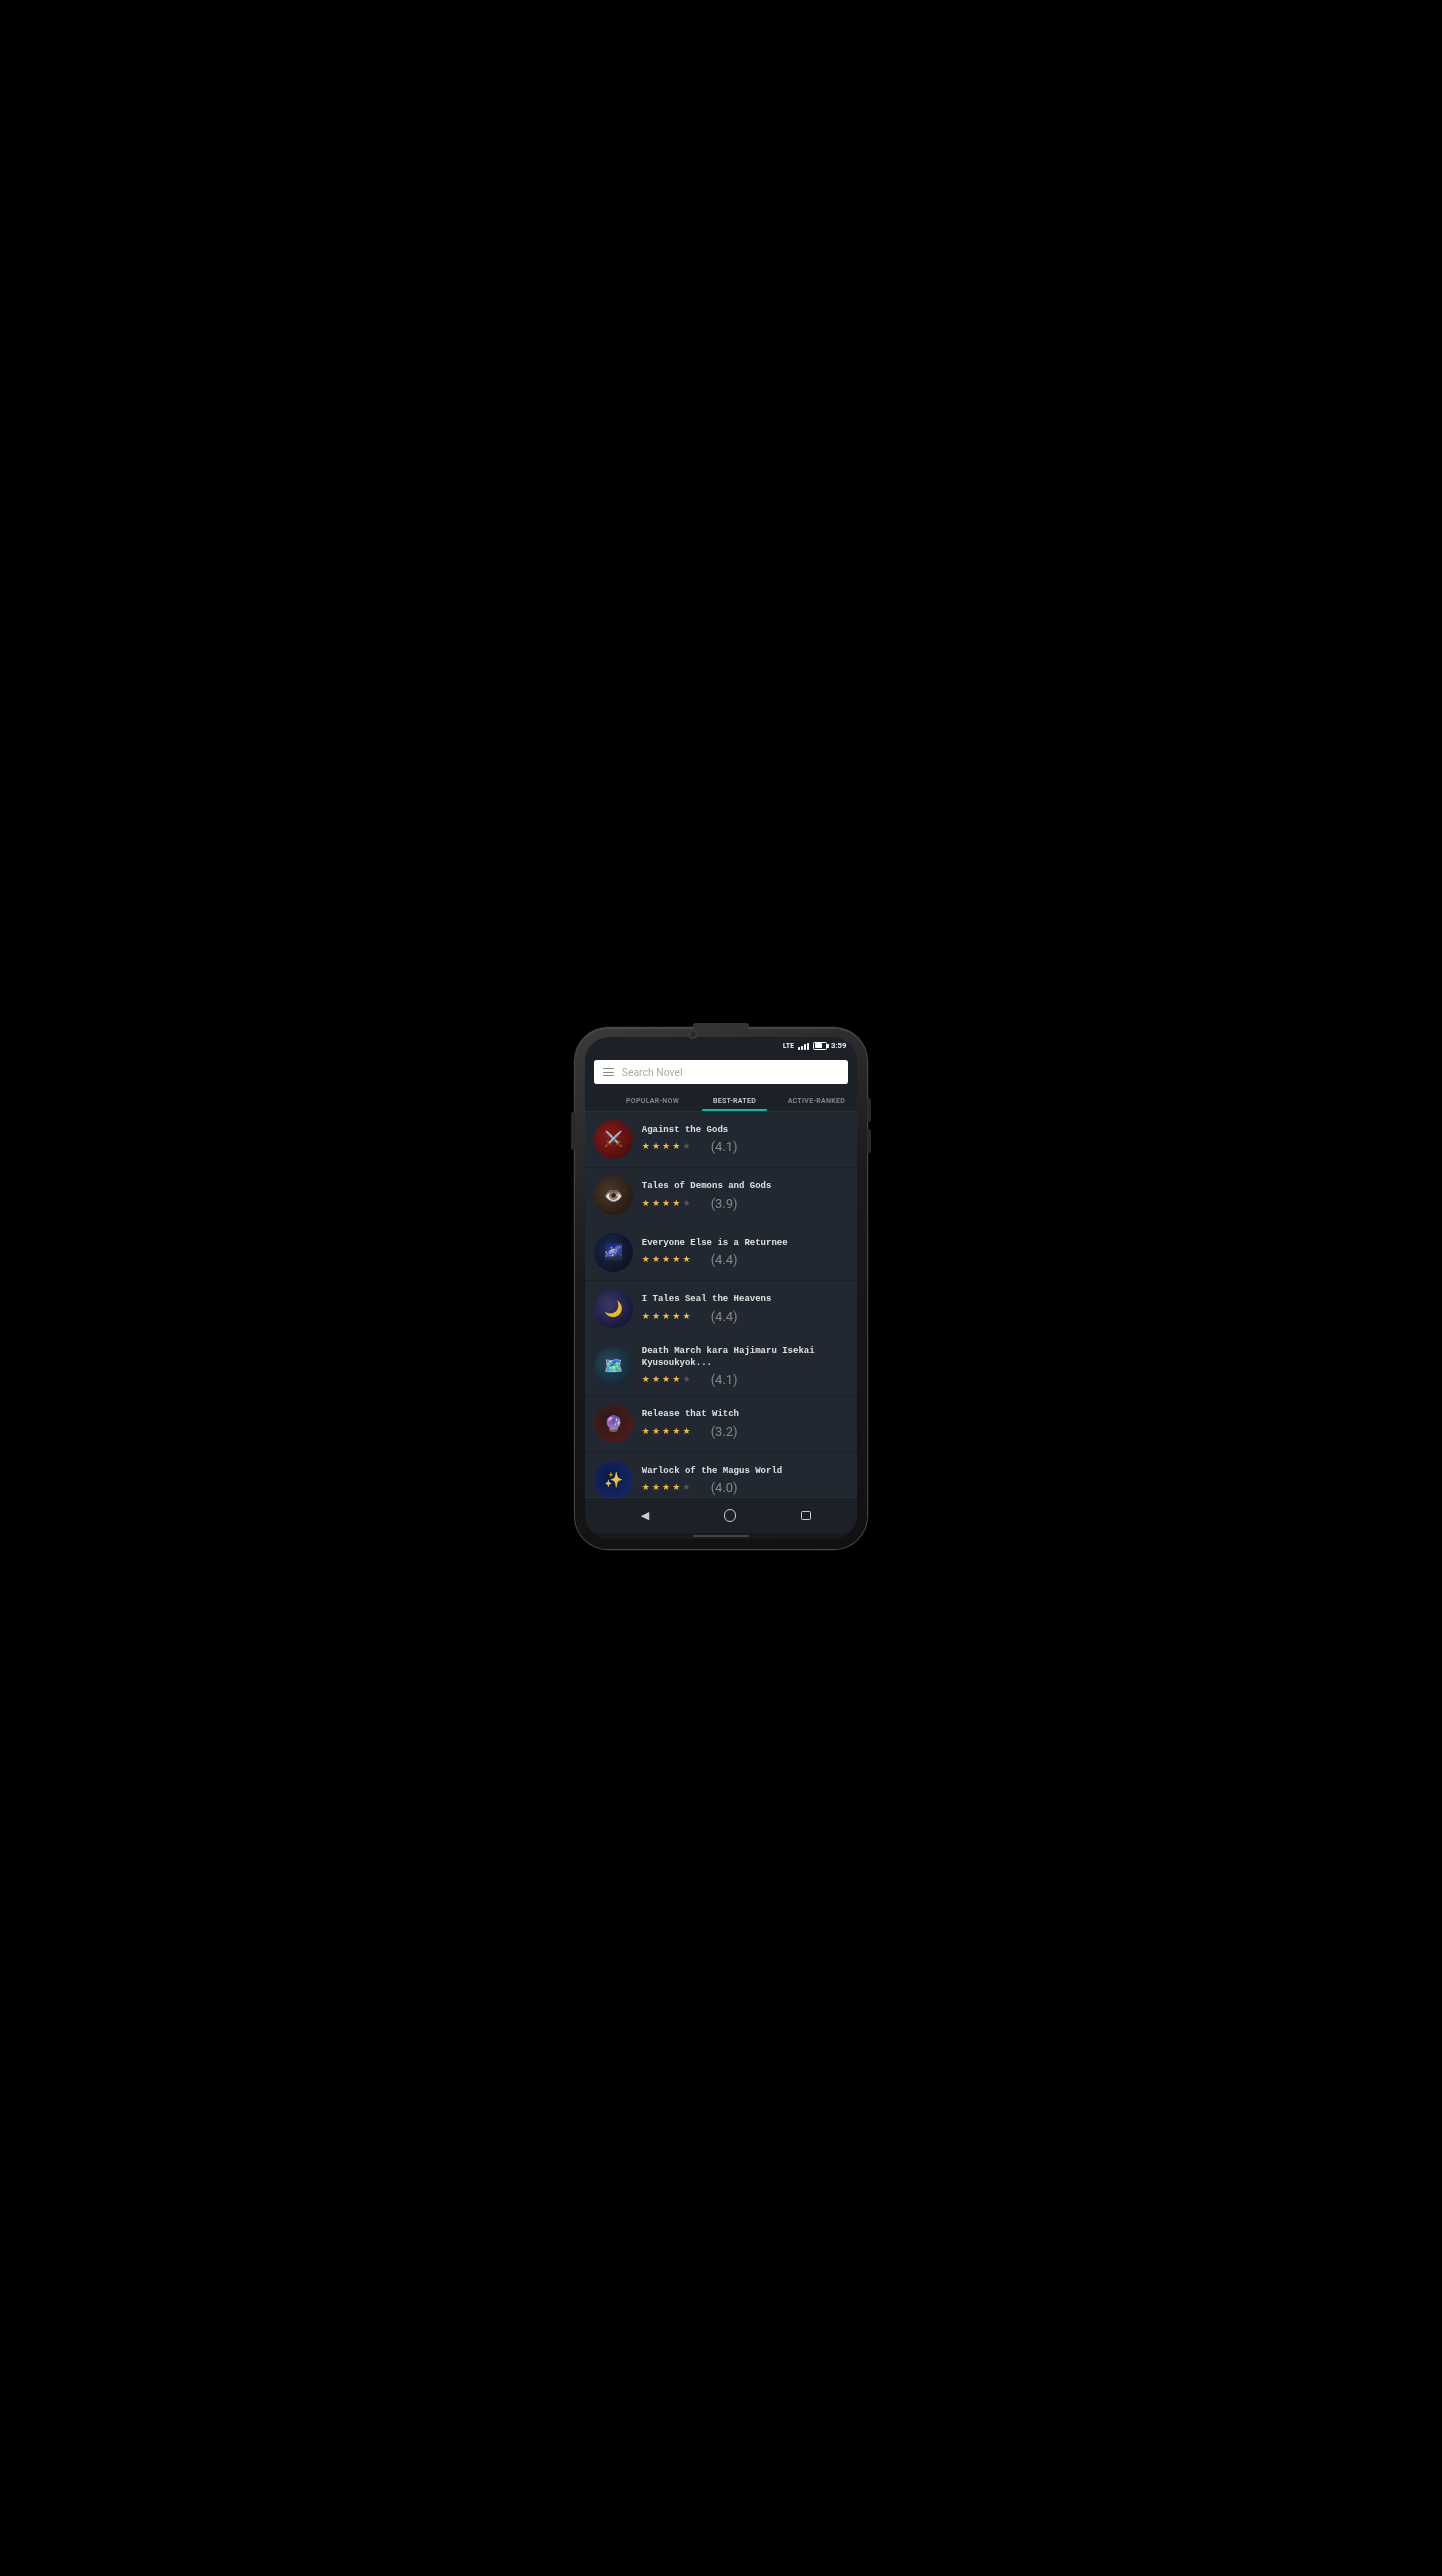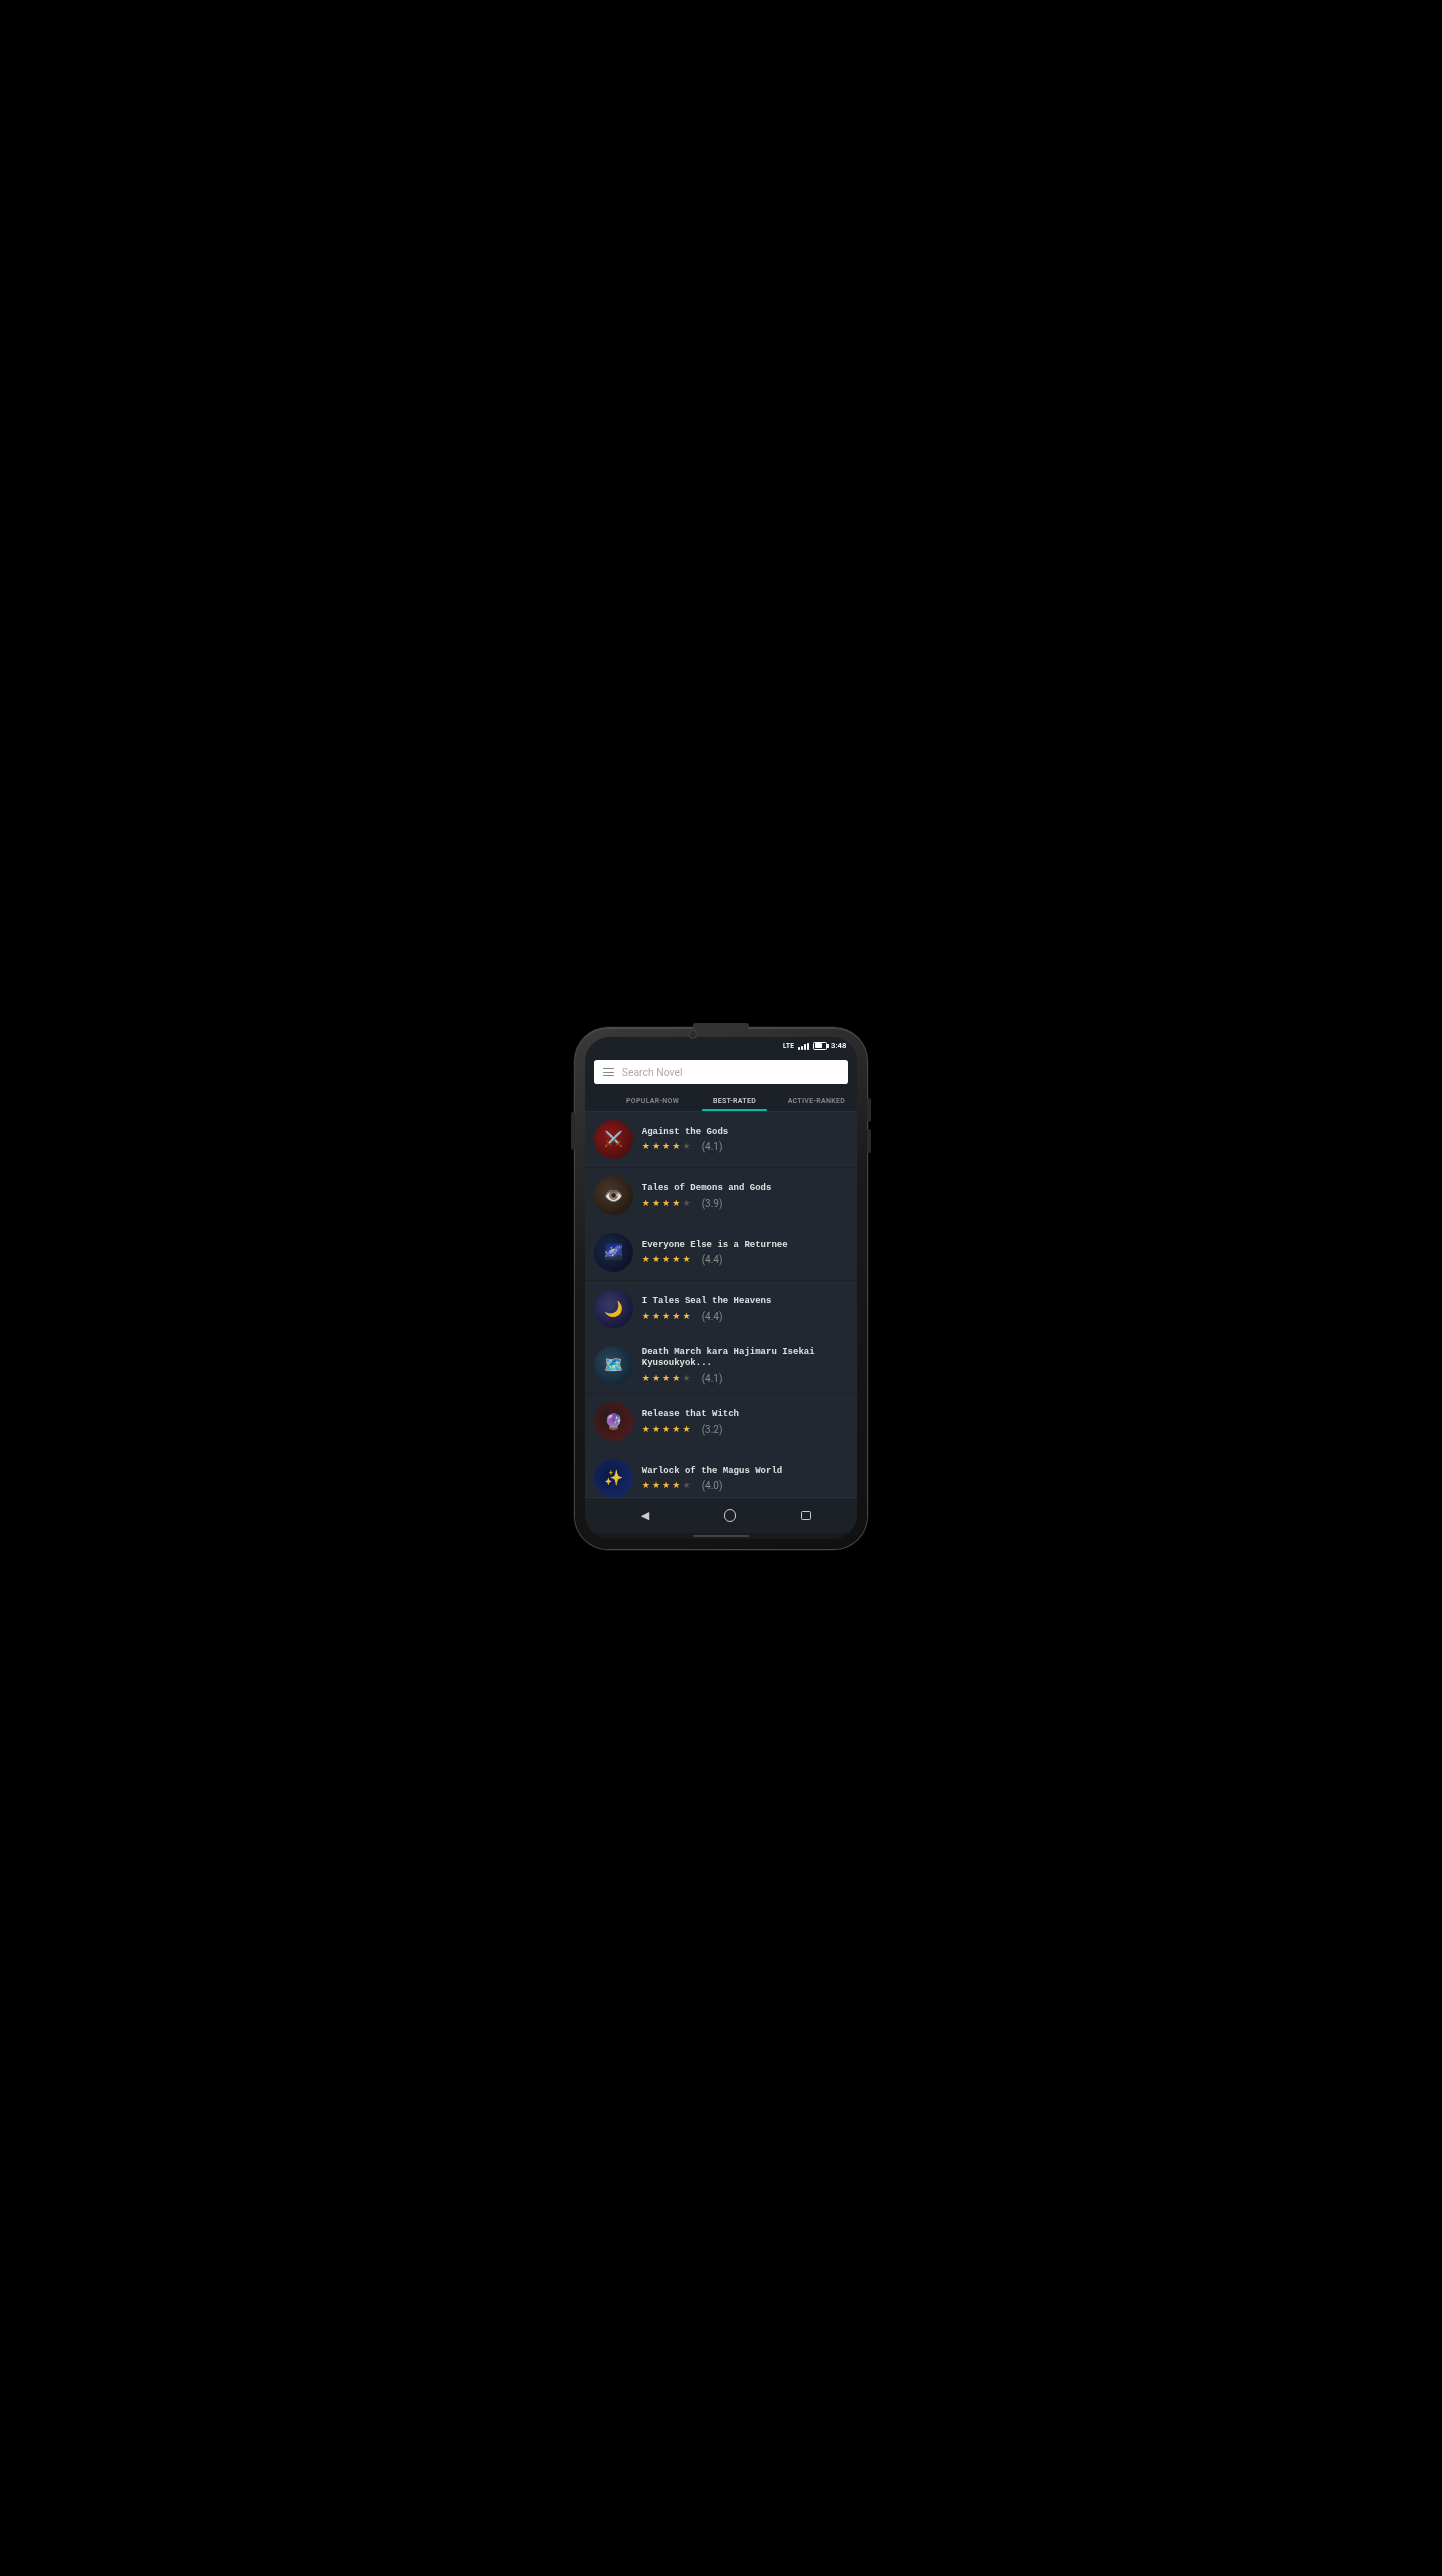--- a/index.html
+++ b/index.html
@@ -278,22 +278,22 @@
       gap: 2.1px;
     }
     .star {
       font-size: 9px;
       color: #f4b942;
       line-height: 1;
     }
     .star.empty { color: #555; }
     .rating-val {
       color: #888;
-      font-size: 10px;
-      margin-left: 9px;
+      font-size: 13px;
+      margin-left: 18px;
     }
 
     
     .bottom-nav {
       background: #1c2128;
       display: flex;
       justify-content: space-around;
       align-items: center;
       padding: 8.4px 14px;
       flex-shrink: 0;
@@ -352,21 +352,21 @@
       <div class="status-signal">
         <div class="signal-bar" style="height:2.8px;"></div>
         <div class="signal-bar" style="height:4.2px;"></div>
         <div class="signal-bar" style="height:5.6px;"></div>
         <div class="signal-bar" style="height:7px;"></div>
       </div>
       <div class="status-battery">
         <div class="battery-fill"></div>
         <div class="battery-tip"></div>
       </div>
-      <span class="status-time">3:48</span>
+      <span class="status-time">3:59</span>
     </div>
 
     <div class="search-bar-wrap">
       <div class="search-bar">
         <div class="hamburger-icon">
           <div class="hamburger-line"></div>
           <div class="hamburger-line"></div>
           <div class="hamburger-line"></div>
         </div>
         <span class="search-input-text">Search Novel</span>

